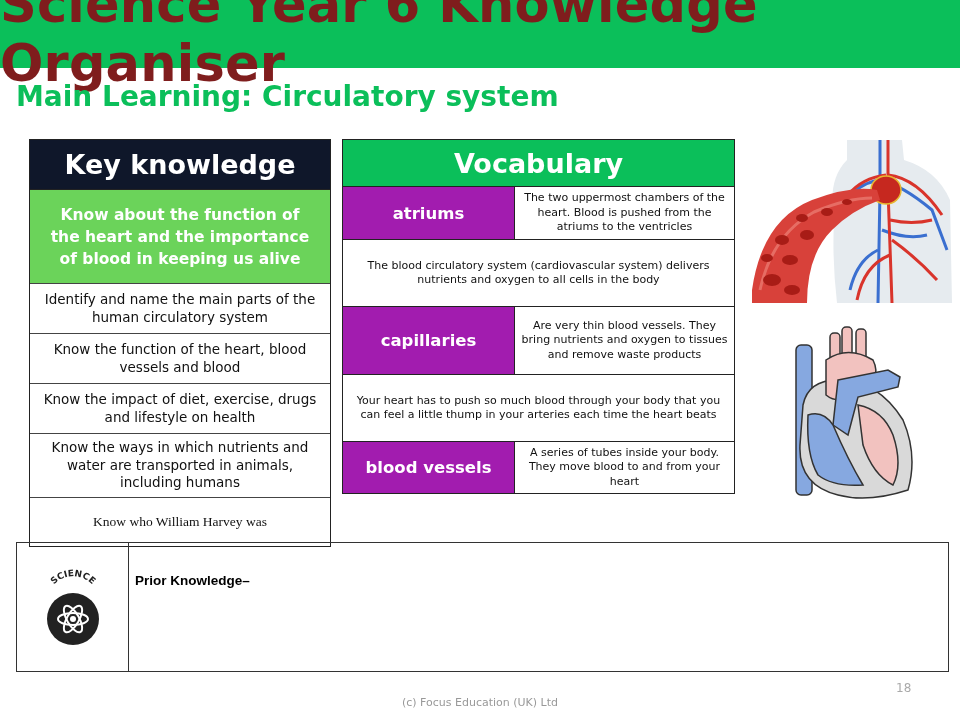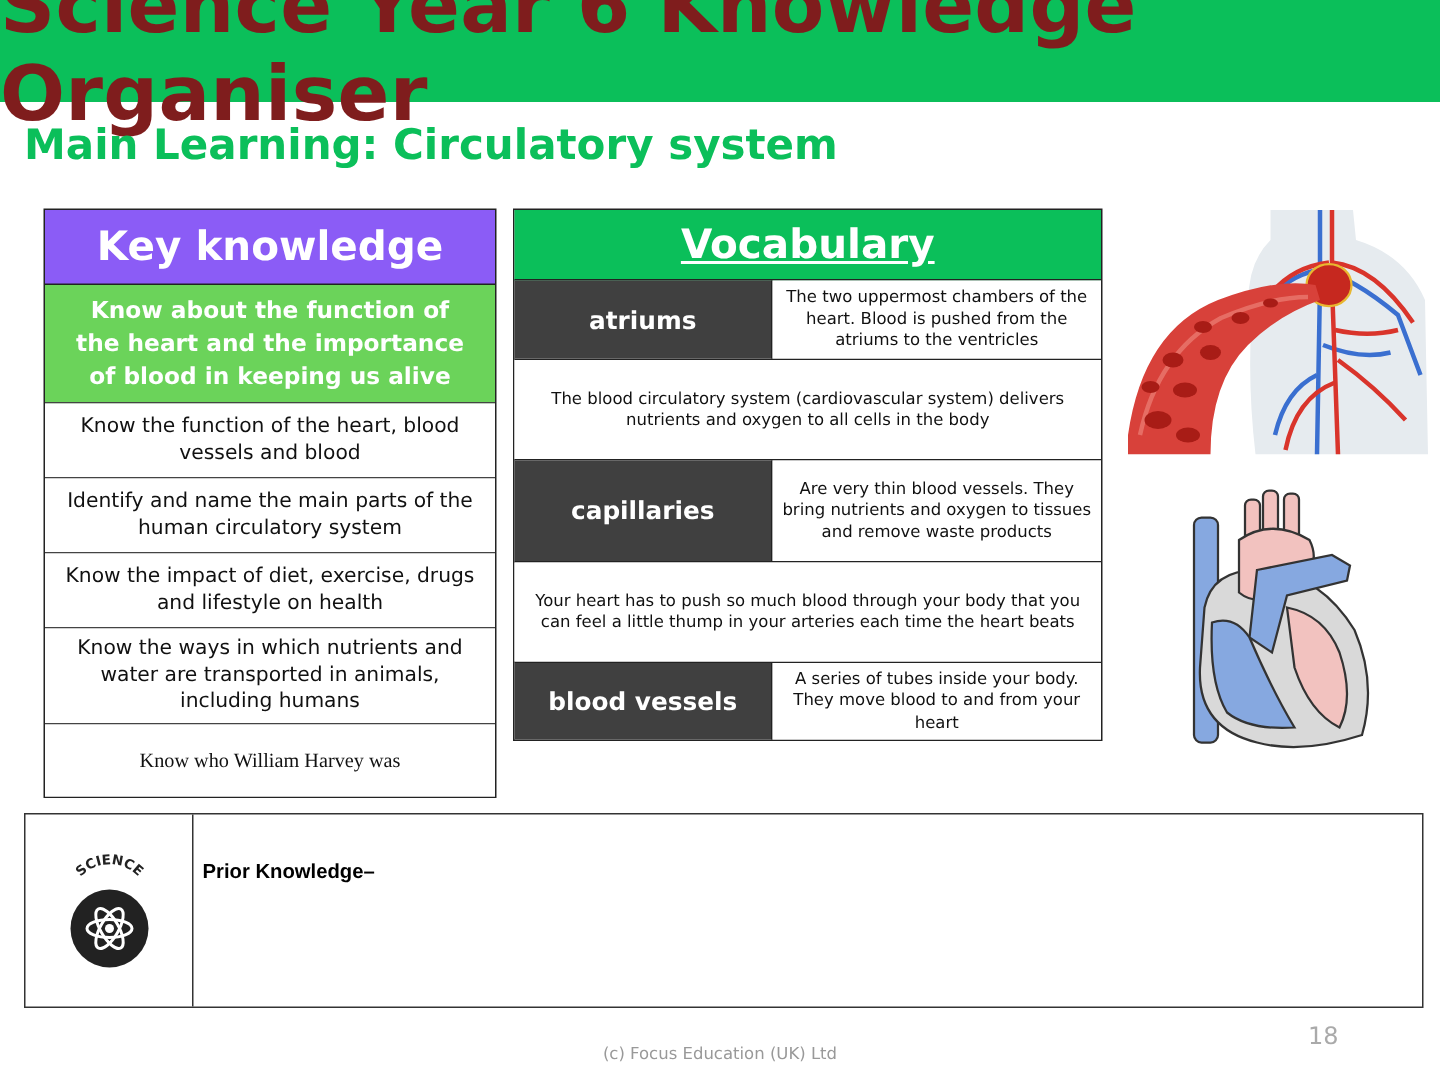--- a/index.html
+++ b/index.html
@@ -8,66 +8,66 @@
 
   .banner { position: absolute; left: 0; top: 0; width: 960px; height: 68px; background: #0bbf5a;
             display: flex; align-items: center; justify-content: center; }
   .banner h1 { color: #7f1d1d; font-size: 51px; font-weight: bold; letter-spacing: 0.2px; }
 
   .subtitle { position: absolute; left: 0; top: 80px; width: 780px; 
               color: #0bbf5a; font-size: 28px; font-weight: bold; margin-left: 16px; }
 
   
   .kk { position: absolute; left: 29px; top: 139px; width: 302px; border: 1.5px solid #222; }
-  .kk .hdr { height: 50px; background: #8b5cf6; color: #fff; font-size: 27px; font-weight: bold;
+  .kk .hdr { height: 50px; background: #0f172a; color: #fff; font-size: 27px; font-weight: bold;
              display: flex; align-items: center; justify-content: center; border-bottom: 1.5px solid #222; }
-  .kk .main { height: 79px; background: #6bd35a; color: #fff; font-weight: bold; font-size: 15.5px;
+  .kk .main { height: 94px; background: #6bd35a; color: #fff; font-weight: bold; font-size: 15.5px;
               line-height: 22px; text-align: center; display: flex; align-items: center; justify-content: center;
               padding: 0 20px; border-bottom: 1px solid #444; }
   .kk .row { display: flex; align-items: center; justify-content: center; text-align: center;
              font-size: 13.5px; line-height: 17.5px; padding: 0 10px; border-bottom: 1px solid #444; background: #fff; }
   .kk .row:last-child { border-bottom: none; font-family: Liberation Serif, serif; }
 
   
   .vocab { position: absolute; left: 342px; top: 139px; width: 393px; border: 1.5px solid #222; }
   .vocab .hdr { height: 47px; background: #0bbf5a; color: #fff; font-size: 27px; font-weight: bold;
-                display: flex; align-items: center; justify-content: center; border-bottom: 1.5px solid #222; text-decoration: underline; }
+                display: flex; align-items: center; justify-content: center; border-bottom: 1.5px solid #222; }
   .vocab .vrow { display: flex; border-bottom: 1px solid #222; }
   .vocab .vrow:last-child { border-bottom: none; }
-  .vocab .term { width: 172px; background: #404040; color: #fff; font-weight: bold; font-size: 16.5px;
+  .vocab .term { width: 172px; background: #a21caf; color: #fff; font-weight: bold; font-size: 16.5px;
                  display: flex; align-items: center; justify-content: center; border-right: 1.5px solid #222; }
   .vocab .def { flex: 1; background: #fff; font-size: 11px; line-height: 14.5px; text-align: center;
                 display: flex; align-items: center; justify-content: center; padding: 0 6px; }
 
   
   .img-circ { position: absolute; left: 752px; top: 140px; width: 200px; height: 163px; }
   .img-heart { position: absolute; left: 778px; top: 325px; width: 150px; height: 175px; }
 
   
   .prior { position: absolute; left: 16px; top: 542px; width: 933px; height: 130px; border: 1.5px solid #333; display: flex; }
   .prior .logo-cell { width: 112px; border-right: 1.5px solid #333; display: flex; align-items: center; justify-content: center; }
   .prior .text-cell { flex: 1; padding: 6px 6px; }
   .prior .label { font-family: "Liberation Sans", sans-serif; font-weight: bold; font-size: 13.5px; color: #000; margin-top: 24px; }
 
-  .page-num { position: absolute; left: 872px; top: 681px; font-size: 16px; color: #aaa; }
+  .page-num { position: absolute; left: 896px; top: 681px; font-size: 12px; color: #aaa; }
   .copyright { position: absolute; left: 0; top: 696px; width: 960px; text-align: center; font-size: 11px; color: #999; }
 </style>
 </head>
 <body>
 
 <div class="banner">
   <h1>Science Year 6 Knowledge Organiser</h1>
 </div>
 <div class="subtitle">Main Learning: Circulatory system</div>
 
 <div class="kk">
   <div class="hdr">Key knowledge</div>
   <div class="main">Know about the function of the heart and the importance of blood in keeping us alive</div>
+  <div class="row" style="height:50px">Identify and name the main parts of the human circulatory system</div>
   <div class="row" style="height:50px">Know the function of the heart, blood vessels and blood</div>
-  <div class="row" style="height:50px">Identify and name the main parts of the human circulatory system</div>
   <div class="row" style="height:50px">Know the impact of diet, exercise, drugs and lifestyle on health</div>
   <div class="row" style="height:64px">Know the ways in which nutrients and water are transported in animals, including humans</div>
   <div class="row" style="height:48px">Know who William Harvey was</div>
 </div>
 
 <div class="vocab">
   <div class="hdr">Vocabulary</div>
   <div class="vrow" style="height:53px">
     <div class="term">atriums</div>
     <div class="def">The two uppermost chambers of the heart. Blood is pushed from the atriums to the ventricles</div>

